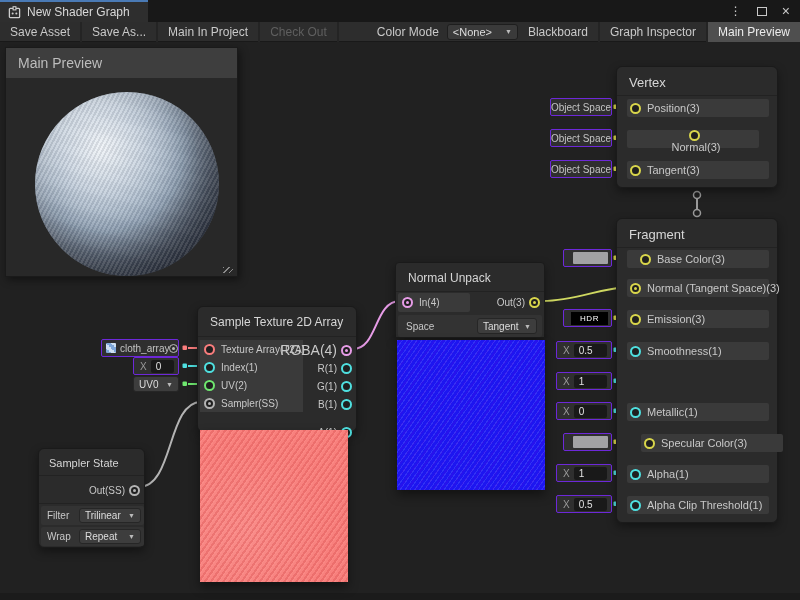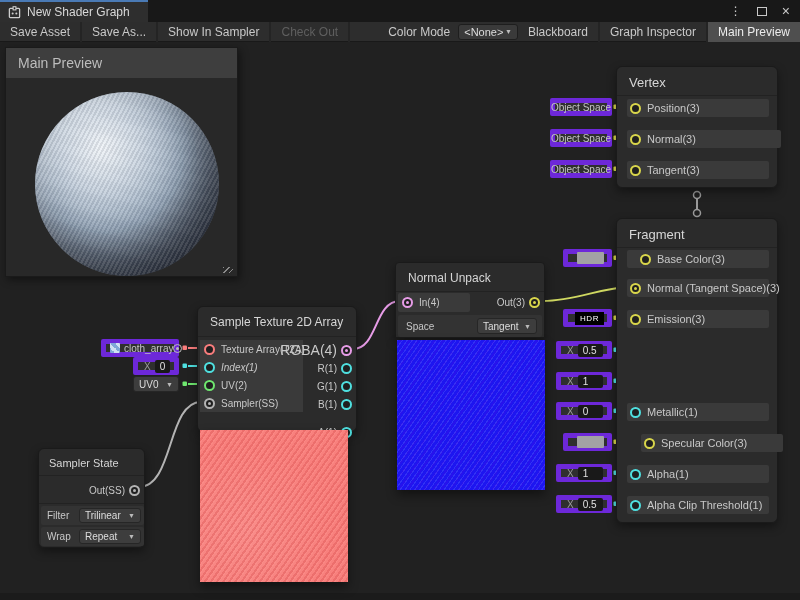--- a/index.html
+++ b/index.html
@@ -56,21 +56,21 @@
   .port.connected::after { content:""; position:absolute; inset:2px; border-radius:50%; background:currentColor; }
   .c-vec { color:#d9d64b; border-color:#d9d64b; }
   .c-flt { color:#4fe0e0; border-color:#4fe0e0; }
   .c-uv  { color:#6fe76f; border-color:#6fe76f; }
   .c-tex { color:#fa7d7d; border-color:#fa7d7d; }
   .c-v4  { color:#e79ce7; border-color:#e79ce7; }
   .c-smp { color:#b4b4b4; border-color:#b4b4b4; }
   .in-port { margin-left:3px; }
 
   
-  .ext { position:absolute; background:#2f2f2f; border:5px solid #6d28d9; border-radius:2px; height:18px; display:flex; align-items:center; z-index:2; }
+  .ext { position:absolute; background:#2f2f2f; border:1px solid #6d28d9; border-radius:2px; height:18px; display:flex; align-items:center; z-index:2; }
   .ext-text { font-size:10px; color:#c4c4c4; white-space:nowrap; }
   .ext.center { justify-content:center; }
   .swatch { flex:1; height:12px; margin:0 3px 0 9px; background:#a2a2a4; border-radius:1px; }
   .hdr-swatch { flex:1; height:13px; margin:0 3px 0 7px; background:#000; color:#fff; font-size:8px; display:flex; align-items:center; justify-content:center; letter-spacing:.5px; }
   .fprefix { font-size:10px; color:#9a9a9a; margin-left:6px; }
   .ffield { flex:1; height:13px; margin:0 4px 0 4px; background:#191919; border-radius:2px; font-size:10px; color:#e2e2e2; display:flex; align-items:center; padding-left:5px; }
   .dropdown { background:#3d3d3d; border:1px solid #262626; border-radius:3px; height:16px; display:flex; align-items:center; justify-content:space-between; padding:0 5px; font-size:10px; color:#dddddd; }
   .tex-icon { width:10px; height:10px; margin-left:4px; flex:none; border-radius:1px;
      background:linear-gradient(45deg,#7fa7d8 25%,#cfe0f2 25% 50%,#7fa7d8 50% 75%,#cfe0f2 75%); }
   .target-icon { width:9px; height:9px; border:1px solid #bbb; border-radius:50%; position:relative; flex:none; margin:0 5px 0 auto; }
@@ -105,21 +105,21 @@
     <div class="win-controls">
       <span class="dots-icon">⋮</span>
       <span class="max-icon"></span>
       <span class="close-icon">×</span>
     </div>
   </div>
 
   <div class="toolbar">
     <div class="tb-btn">Save Asset</div>
     <div class="tb-btn">Save As...</div>
-    <div class="tb-btn">Show In Sampler</div>
+    <div class="tb-btn">Main In Project</div>
     <div class="tb-btn disabled">Check Out</div>
     <div class="tb-label">Color Mode</div>
     <div class="tb-dd">
       <span>&lt;None&gt;</span>
       <span class="dd-arrow">▼</span>
     </div>
     <div class="tb-right">
       <div class="tb-btn">Blackboard</div>
       <div class="tb-btn">Graph Inspector</div>
       <div class="tb-btn active">Main Preview</div>
@@ -181,21 +181,21 @@
       <div class="resize-handle"></div>
     </div>
 
     <div class="node" style="left:616px; top:24px; width:162px; height:122px;">
       <div class="node-title">Vertex</div>
       <div class="node-sep" style="top:28px"></div>
       <div class="slot" style="left:10px; top:32px; width:142px;">
         <span class="port c-vec in-port"></span>
         <span class="slot-label">Position(3)</span>
       </div>
-      <div class="slot" style="left:10px; top:63px; width:154px;">
+      <div class="slot" style="left:10px; top:63px; width:132px;flex-direction:column;">
         <span class="port c-vec in-port"></span>
         <span class="slot-label">Normal(3)</span>
       </div>
       <div class="slot" style="left:10px; top:94px; width:142px;">
         <span class="port c-vec in-port"></span>
         <span class="slot-label">Tangent(3)</span>
       </div>
     </div>
 
     <div class="ext center" style="left:550px; top:56px; width:62px;">
@@ -215,20 +215,24 @@
         <span class="port c-vec in-port"></span>
         <span class="slot-label">Base Color(3)</span>
       </div>
       <div class="slot" style="left:10px; top:60px; width:142px;">
         <span class="port c-vec in-port connected"></span>
         <span class="slot-label">Normal (Tangent Space)(3)</span>
       </div>
       <div class="slot" style="left:10px; top:91px; width:142px;">
         <span class="port c-vec in-port"></span>
         <span class="slot-label">Emission(3)</span>
+      </div>
+      <div class="slot" style="left:10px; top:123px; width:142px;">
+        <span class="port c-flt in-port"></span>
+        <span class="slot-label">Smoothness(1)</span>
       </div>
       <div class="slot" style="left:10px; top:184px; width:142px;">
         <span class="port c-flt in-port"></span>
         <span class="slot-label">Metallic(1)</span>
       </div>
       <div class="slot" style="left:24px; top:215px; width:142px;">
         <span class="port c-vec in-port"></span>
         <span class="slot-label">Specular Color(3)</span>
       </div>
       <div class="slot" style="left:10px; top:246px; width:142px;">
@@ -271,21 +275,21 @@
       <span class="ffield">0.5</span>
     </div>
 
     <div class="node" style="left:197px; top:264px; width:160px; height:126px;">
       <div class="node-title" style="font-size:12px;">Sample Texture 2D Array</div>
       <div class="node-sep" style="top:29px"></div>
       <div class="slot" style="left:2px; top:33px; width:103px; border-radius:0;">
         <span class="port c-tex" style="margin-left:4px"></span>
         <span class="slot-label" style="font-size:10px">Texture Array(T2A)</span>
       </div>
-      <div class="slot" style="left:2px; top:51px; width:103px; border-radius:0;font-style:italic;">
+      <div class="slot" style="left:2px; top:51px; width:103px; border-radius:0;">
         <span class="port c-flt" style="margin-left:4px"></span>
         <span class="slot-label" style="font-size:10px">Index(1)</span>
       </div>
       <div class="slot" style="left:2px; top:69px; width:103px; border-radius:0;">
         <span class="port c-uv" style="margin-left:4px"></span>
         <span class="slot-label" style="font-size:10px">UV(2)</span>
       </div>
       <div class="slot" style="left:2px; top:87px; width:103px; border-radius:0;">
         <span class="port c-smp connected" style="margin-left:4px"></span>
         <span class="slot-label" style="font-size:10px">Sampler(SS)</span>

